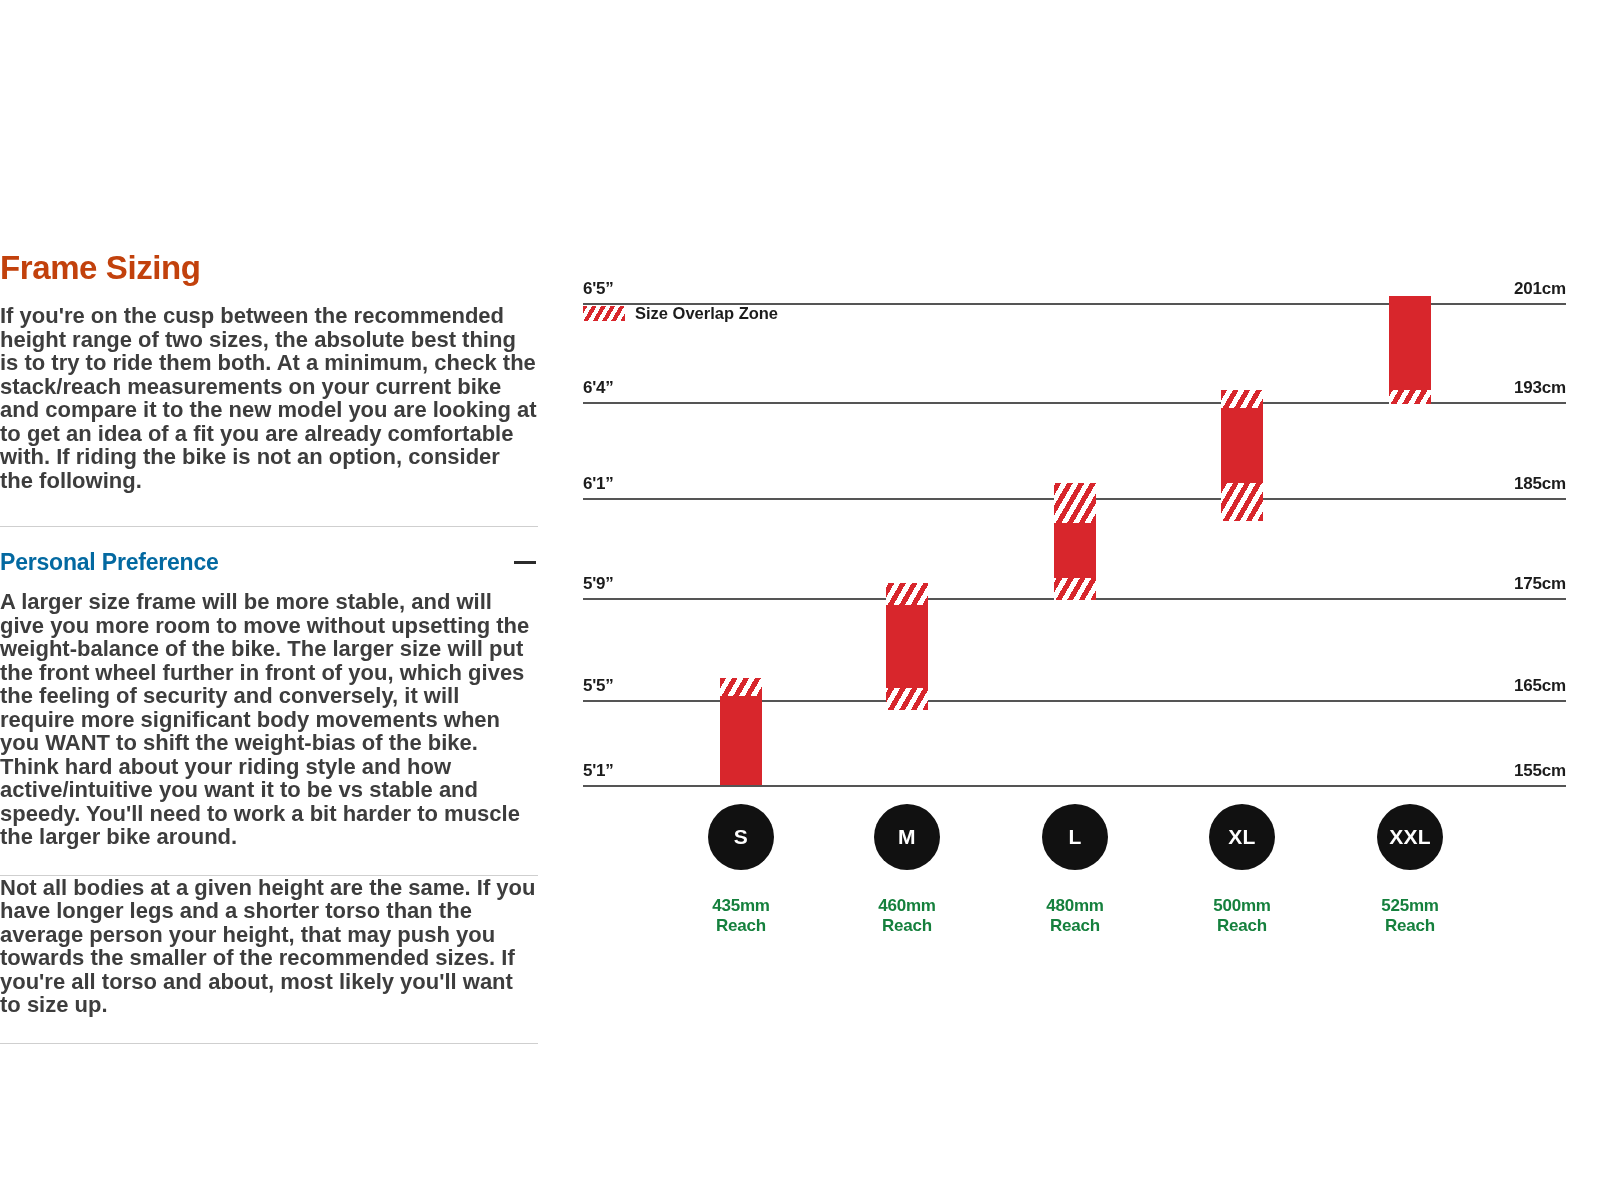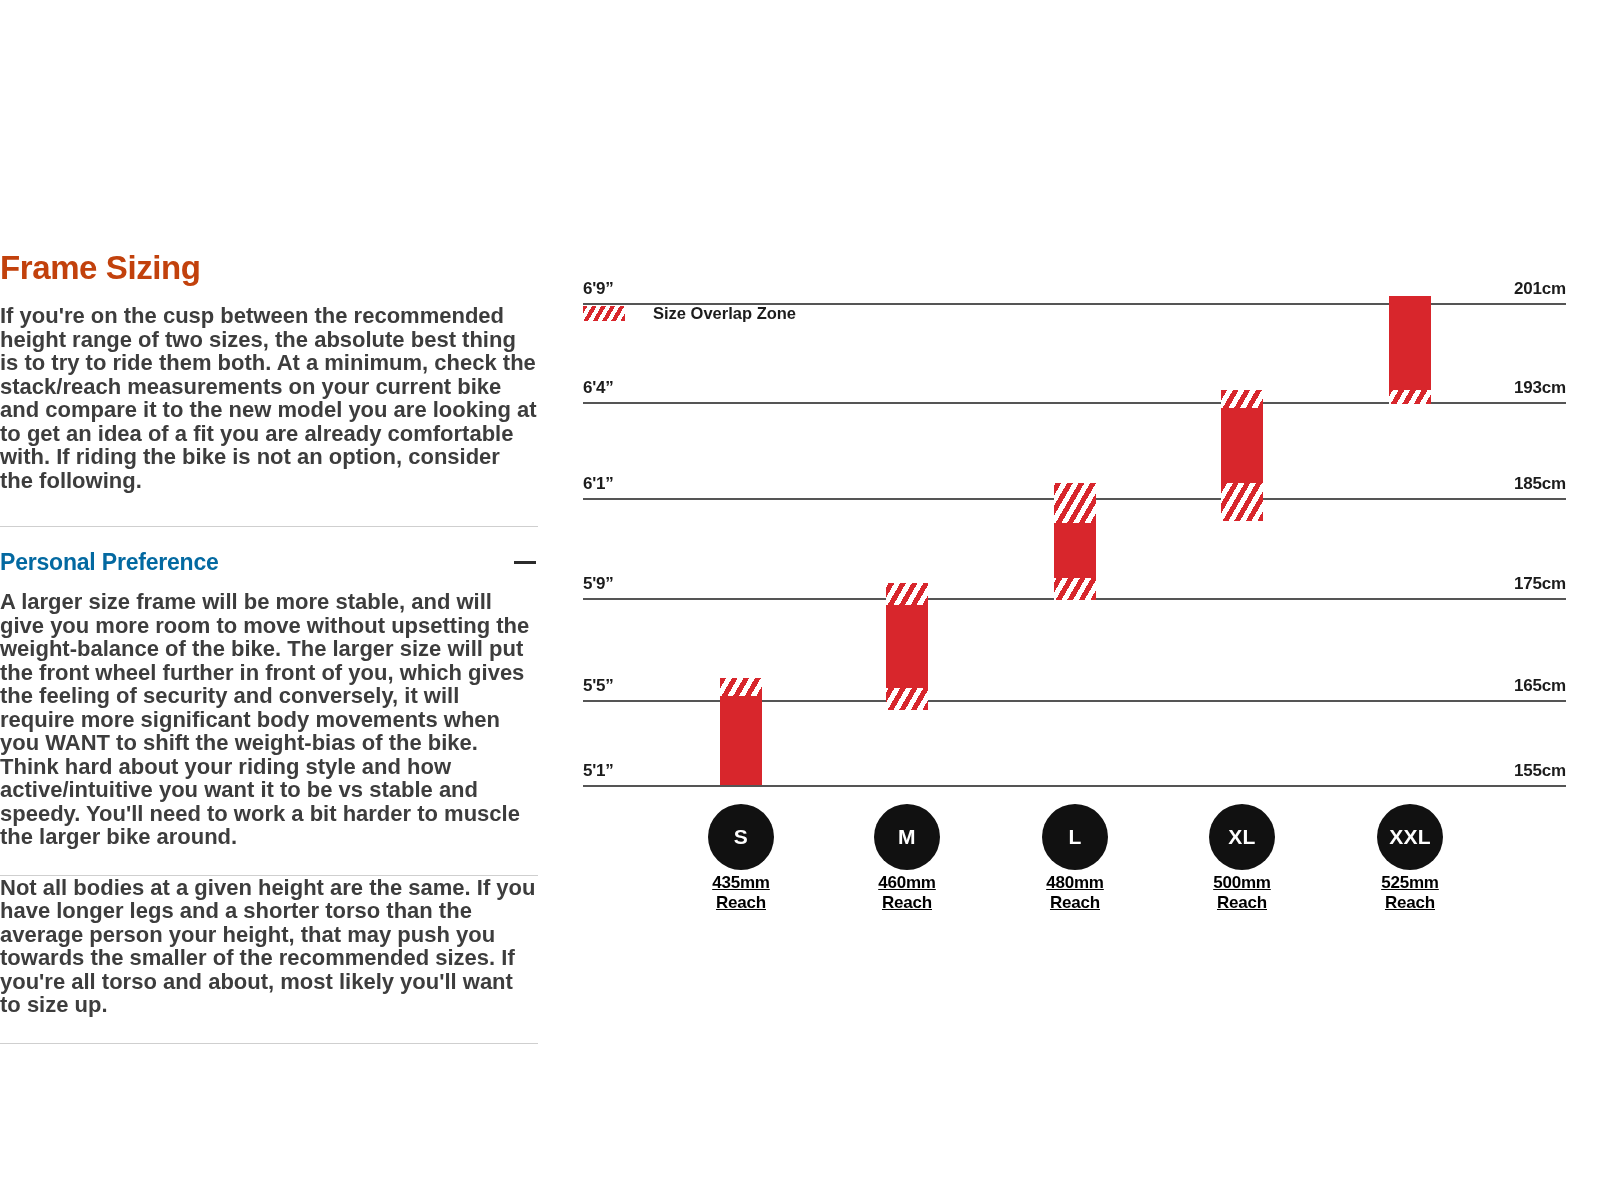--- a/index.html
+++ b/index.html
@@ -101,21 +101,21 @@
     letter-spacing: -0.2px;
     text-align: right;
   }
 
   .legend {
     position: absolute;
     left: 583px;
     top: 304px;
     display: flex;
     align-items: center;
-    gap: 28px;
+    gap: 10px;
   }
   .legend-swatch {
     width: 42px;
     height: 15px;
     background-image: repeating-linear-gradient(
       -60deg,
       #d8262c 0px, #d8262c 4px,
       #ffffff 4px, #ffffff 8px
     );
   }
@@ -161,27 +161,26 @@
     color: #ffffff;
     font-size: 21px;
     font-weight: bold;
     display: flex;
     align-items: center;
     justify-content: center;
     margin: 0 auto;
     letter-spacing: 0.3px;
   }
   .reach-label {
-    margin-top: 3px;
+    margin-top: 26px;
     font-size: 17px;
     font-weight: bold;
-    color: #000000;
+    color: #15803d;
     line-height: 20px;
     letter-spacing: -0.2px;
-    text-decoration: underline;
   }
 </style>
 </head>
 <body>
 
 <div class="left-col">
 
   <h1 class="page-title">Frame Sizing</h1>
 
   <p class="body-text">If you're on the cusp between the recommended height range of two sizes, the absolute best thing is to try to ride them both. At a minimum, check the stack/reach measurements on your current bike and compare it to the new model you are looking at to get an idea of a fit you are already comfortable with. If riding the bike is not an option, consider the following.</p>
@@ -211,21 +210,21 @@
 
   <div id="gridlines-layer">
       <div class="gridline" style="top: 303px;"></div>
       <div class="gridline" style="top: 402px;"></div>
       <div class="gridline" style="top: 498px;"></div>
       <div class="gridline" style="top: 598px;"></div>
       <div class="gridline" style="top: 700px;"></div>
       <div class="gridline" style="top: 785px;"></div>
     </div>
   <div id="axis-left-layer">
-      <div class="axis-label-left" style="top: 279px;">6'9”</div>
+      <div class="axis-label-left" style="top: 279px;">6'5”</div>
       <div class="axis-label-left" style="top: 378px;">6'4”</div>
       <div class="axis-label-left" style="top: 474px; text-align: center;">6'1”</div>
       <div class="axis-label-left" style="top: 574px;">5'9”</div>
       <div class="axis-label-left" style="top: 676px;">5'5”</div>
       <div class="axis-label-left" style="top: 761px;">5'1”</div>
     </div>
   <div id="axis-right-layer">
       <div class="axis-label-right" style="top: 279px;">201cm</div>
       <div class="axis-label-right" style="top: 378px;">193cm</div>
       <div class="axis-label-right" style="top: 474px;">185cm</div>

